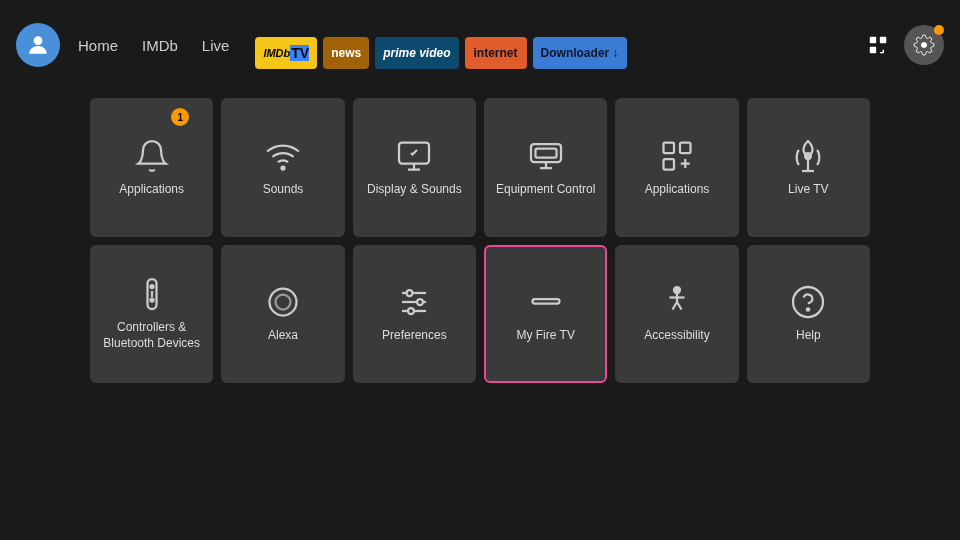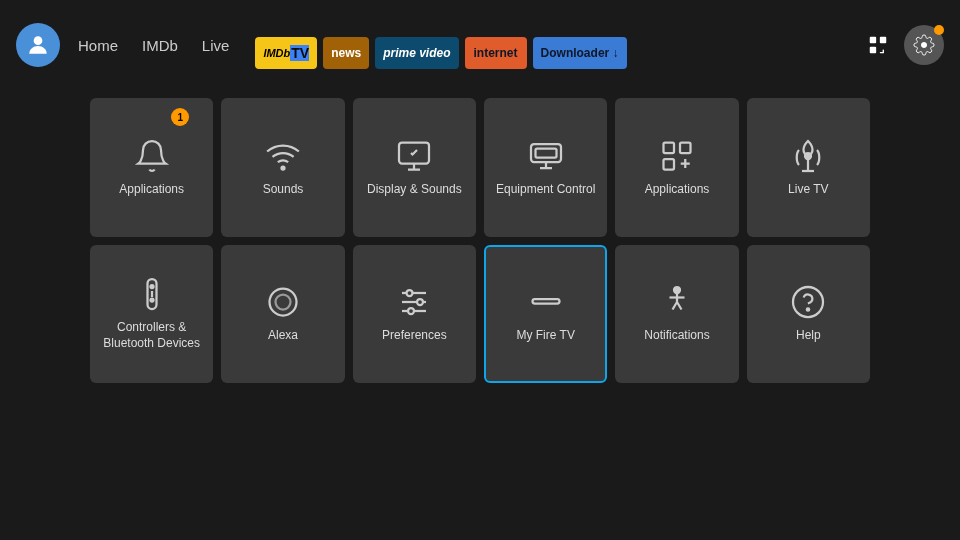--- a/index.html
+++ b/index.html
@@ -129,21 +129,21 @@
       padding: 10px;
       position: relative;
     }
     .tile-label {
       font-size: 12px;
       color: #ddd;
       text-align: center;
       line-height: 1.3;
     }
     .tile-selected {
-      border: 2px solid #0ea5e9;
+      border: 2px solid #ec4899;
       background: #3a3a3a;
     }
     .notification-badge {
       position: absolute;
       top: 10px;
       right: 24px;
       background: #f90;
       color: #000;
       font-size: 10px;
       font-weight: bold;
@@ -307,21 +307,21 @@
     </svg>
     <span class="tile-label">My Fire TV</span>
   </div>
 
   <div class="tile">
     <svg class="icon-svg" viewBox="0 0 24 24" fill="none" stroke="#ccc" stroke-width="1.5">
       <circle cx="12" cy="4" r="2" fill="#ccc"></circle>
       <path d="M12 6v6l-3 5M12 12l3 5"></path>
       <path d="M7 9h10"></path>
     </svg>
-    <span class="tile-label">Notifications</span>
+    <span class="tile-label">Accessibility</span>
   </div>
 
   <div class="tile">
     <svg class="icon-svg" viewBox="0 0 24 24" fill="none" stroke="#ccc" stroke-width="1.5">
       <circle cx="12" cy="12" r="10"></circle>
       <path d="M9.09 9a3 3 0 015.83 1c0 2-3 3-3 3"></path>
       <circle cx="12" cy="17" r="0.8" fill="#ccc"></circle>
     </svg>
     <span class="tile-label">Help</span>
   </div>

